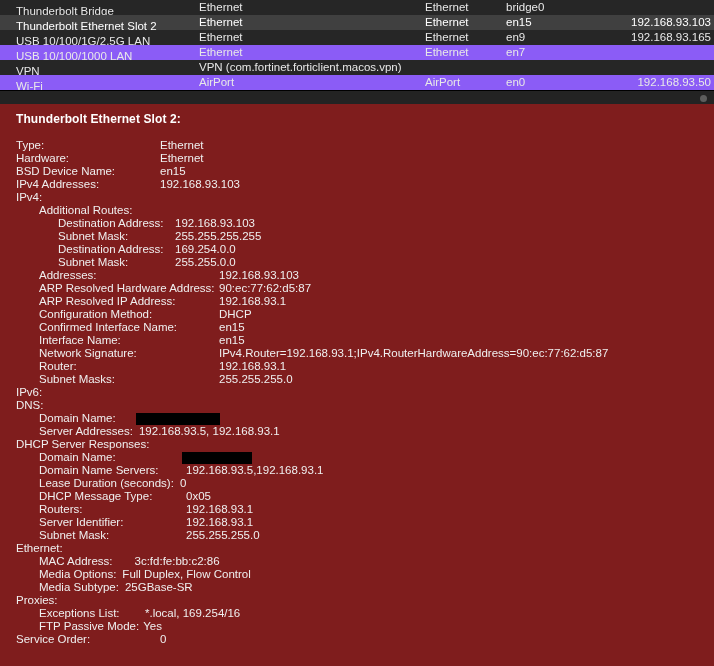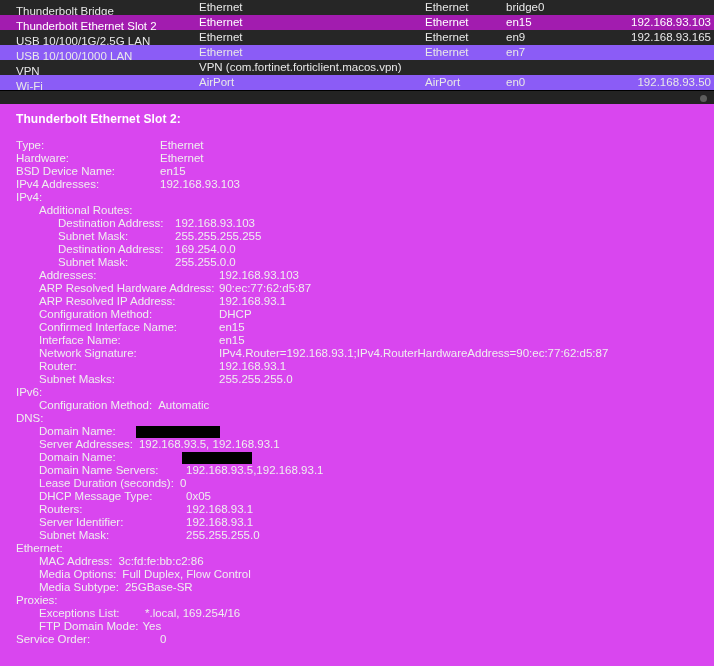--- a/index.html
+++ b/index.html
@@ -28,21 +28,21 @@
   .iface-row {
     position: relative;
     height: 15px;
     line-height: 15px;
     font-size: 11.5px;
     white-space: nowrap;
     color: #e8e8e8;
   }
   .iface-row.odd  { background: #262626; }
   .iface-row.even { background: #8b5cf6; }
-  .iface-row.selected { background: #a21caf; color: #ffffff; }
+  .iface-row.selected { background: #404040; color: #ffffff; }
 
   .c-name { position: absolute; left: 16px;  top: 4px; }
   .c-type { position: absolute; left: 199px; top: 0; }
   .c-hw   { position: absolute; left: 425px; top: 0; }
   .c-bsd  { position: absolute; left: 506px; top: 0; }
   .c-ip   { position: absolute; right: 3px;  top: 0; text-align: right; }
 
   
   #splitter {
     position: absolute;
@@ -59,21 +59,21 @@
     border-radius: 50%;
     background: #5d5d5d;
   }
 
   
   #detail {
     position: absolute;
     left: 0; top: 104px;
     width: 714px;
     height: 562px;
-    background: #d946ef;
+    background: #7f1d1d;
     overflow: hidden;
   }
   #detail-title {
     position: absolute;
     left: 16px; top: 8px;
     font-size: 12px;
     font-weight: bold;
     color: #ffffff;
     letter-spacing: 0.1px;
   }
@@ -242,33 +242,33 @@
         <span class="dlabel">Router:</span>
         <span class="dvalue">192.168.93.1</span>
       </div>
       <div class="drow l2 v219">
         <span class="dlabel">Subnet Masks:</span>
         <span class="dvalue">255.255.255.0</span>
       </div>
       <div class="drow l1 v160">
         <span class="dlabel">IPv6:</span>
       </div>
-      <div class="drow l2 vinline">
-        <span class="inline-wrap"><span>Configuration Method:</span><span style="margin-left: 6px;">Automatic</span></span>
-      </div>
       <div class="drow l1 v160">
         <span class="dlabel">DNS:</span>
       </div>
       <div class="drow l2 vinline">
         <span class="inline-wrap"><span>Domain Name:</span></span>
         <span class="redact" style="left: 136px; width: 84px; background: rgb(0, 0, 0);"></span>
       </div>
       <div class="drow l2 vinline">
         <span class="inline-wrap"><span>Server Addresses:</span><span style="margin-left: 6px;">192.168.93.5, 192.168.93.1</span></span>
       </div>
+      <div class="drow l1 v160">
+        <span class="dlabel">DHCP Server Responses:</span>
+      </div>
       <div class="drow l2 vinline">
         <span class="inline-wrap"><span>Domain Name:</span></span>
         <span class="redact" style="left: 182px; width: 70px; background: rgb(0, 0, 0);"></span>
       </div>
       <div class="drow l2 v185">
         <span class="dlabel">Domain Name Servers:</span>
         <span class="dvalue">192.168.93.5,192.168.93.1</span>
       </div>
       <div class="drow l2 vinline">
         <span class="inline-wrap"><span>Lease Duration (seconds):</span><span style="margin-left: 6px;">0</span></span>
@@ -286,36 +286,36 @@
         <span class="dvalue">192.168.93.1</span>
       </div>
       <div class="drow l2 v185">
         <span class="dlabel">Subnet Mask:</span>
         <span class="dvalue">255.255.255.0</span>
       </div>
       <div class="drow l1 v160">
         <span class="dlabel">Ethernet:</span>
       </div>
       <div class="drow l2 vinline">
-        <span class="inline-wrap"><span>MAC Address:</span><span style="margin-left: 6px;">3c:fd:fe:bb:c2:86</span></span>
+        <span class="inline-wrap"><span>MAC Address:</span><span style="margin-left: 22px;">3c:fd:fe:bb:c2:86</span></span>
       </div>
       <div class="drow l2 vinline">
         <span class="inline-wrap"><span>Media Options:</span><span style="margin-left: 6px;">Full Duplex, Flow Control</span></span>
       </div>
       <div class="drow l2 vinline">
         <span class="inline-wrap"><span>Media Subtype:</span><span style="margin-left: 6px; margin-top: 24px;">25GBase-SR</span></span>
       </div>
       <div class="drow l1 v160">
         <span class="dlabel">Proxies:</span>
       </div>
       <div class="drow l2 v145">
         <span class="dlabel">Exceptions List:</span>
         <span class="dvalue">*.local, 169.254/16</span>
       </div>
       <div class="drow l2 vinline">
-        <span class="inline-wrap"><span>FTP Domain Mode:</span><span style="margin-left: 4px;">Yes</span></span>
+        <span class="inline-wrap"><span>FTP Passive Mode:</span><span style="margin-left: 4px;">Yes</span></span>
       </div>
       <div class="drow l1 v160">
         <span class="dlabel">Service Order:</span>
         <span class="dvalue">0</span>
       </div>
     </div>
 </div>
 
 </body></html>

